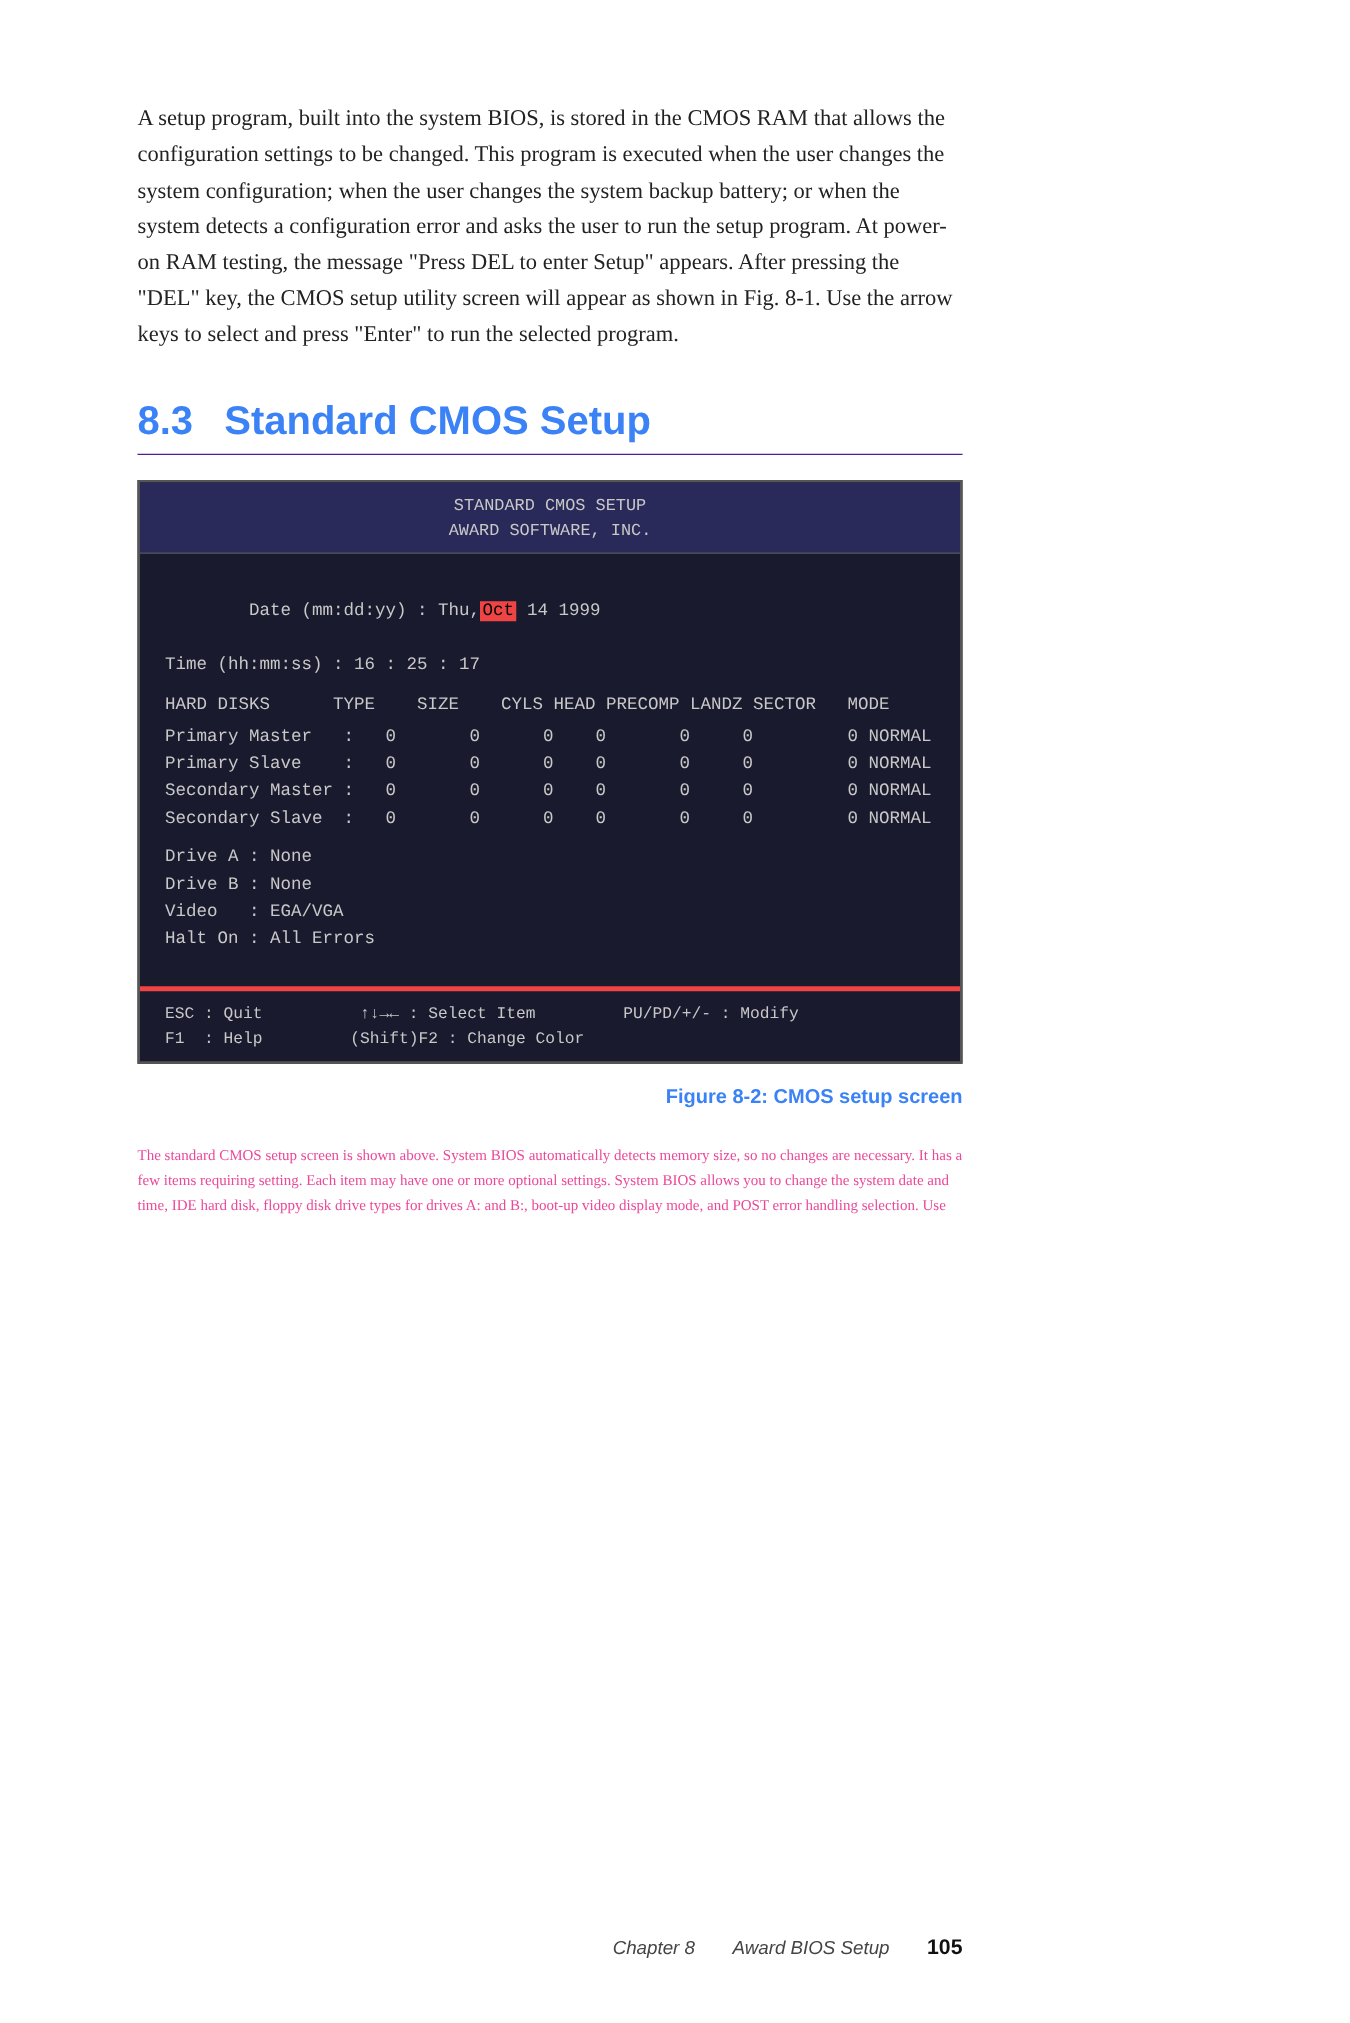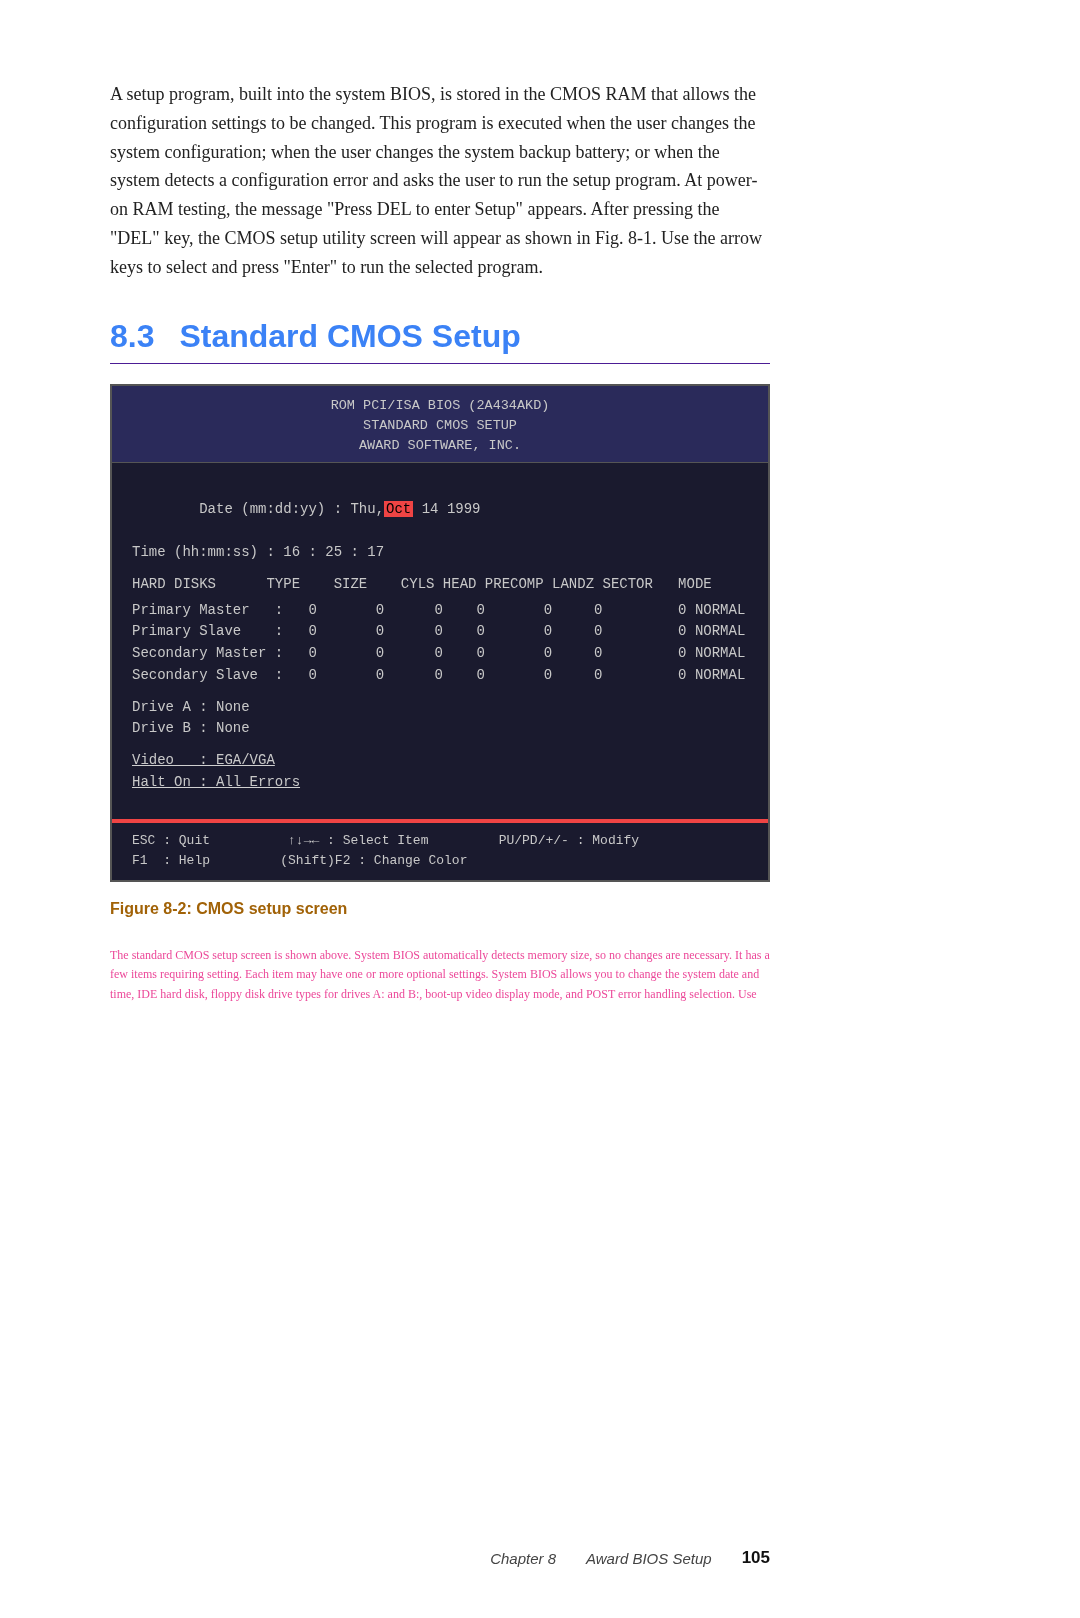--- a/index.html
+++ b/index.html
@@ -87,25 +87,25 @@
 
     .cmos-footer {
       border-top: 4px solid #ef4444;
       padding: 8px 20px 8px 20px;
       color: #c8c8c8;
       font-size: 13px;
       line-height: 1.6;
     }
 
     .figure-caption {
-      text-align: left;
+      text-align: right;
       font-size: 16px;
       font-weight: bold;
       margin-bottom: 28px;
-      color: #a16207;
+      color: #3b82f6;
       font-family: Arial, Helvetica, sans-serif;
     }
 
     .body-text {
       font-size: 12px;
       line-height: 1.65;
       color: #ec4899;
     }
 
     .page-footer {
@@ -149,21 +149,20 @@
 
   <p class="intro-text">A setup program, built into the system BIOS, is stored in the CMOS RAM that allows the configuration settings to be changed. This program is executed when the user changes the system configuration; when the user changes the system backup battery; or when the system detects a configuration error and asks the user to run the setup program. At power-on RAM testing, the message "Press DEL to enter Setup" appears. After pressing the "DEL" key, the CMOS setup utility screen will appear as shown in Fig. 8-1. Use the arrow keys to select and press "Enter" to run the selected program.</p>
 
   <h2 class="section-heading">
     <span class="section-number">8.3</span>
     <span>Standard CMOS Setup</span>
   </h2>
 
   <div class="cmos-box">
     <div class="cmos-header">
-      <div>ROM PCI/ISA BIOS (2A434AKD)</div>
       <div>STANDARD CMOS SETUP</div>
       <div>AWARD SOFTWARE, INC.</div>
     </div>
     <div class="cmos-body">
       <div class="cmos-line">
         <span>Date (mm:dd:yy) : Thu,</span><span class="cmos-highlight">Oct</span><span> 14 1999</span>
       </div>
       <div class="cmos-line">Time (hh:mm:ss) : 16 : 25 : 17</div>
 
       <div class="cmos-line cmos-table-header">HARD DISKS      TYPE    SIZE    CYLS HEAD PRECOMP LANDZ SECTOR   MODE</div>
@@ -173,21 +172,21 @@
         <div class="cmos-line">Primary Slave    :   0       0      0    0       0     0         0 NORMAL</div>
         <div class="cmos-line">Secondary Master :   0       0      0    0       0     0         0 NORMAL</div>
         <div class="cmos-line">Secondary Slave  :   0       0      0    0       0     0         0 NORMAL</div>
       </div>
 
       <div class="cmos-drives-section">
         <div class="cmos-line">Drive A : None</div>
         <div class="cmos-line">Drive B : None</div>
       </div>
 
-      <div style="margin-top:10px;text-decoration:underline;">
+      <div style="">
         <div class="cmos-line">Video   : EGA/VGA</div>
         <div class="cmos-line">Halt On : All Errors</div>
       </div>
 
       <div style="height:18px;"></div>
     </div>
     <div class="cmos-footer">
       <div class="cmos-line">ESC : Quit          ↑↓→← : Select Item         PU/PD/+/- : Modify</div>
       <div class="cmos-line">F1  : Help         (Shift)F2 : Change Color</div>
     </div>

